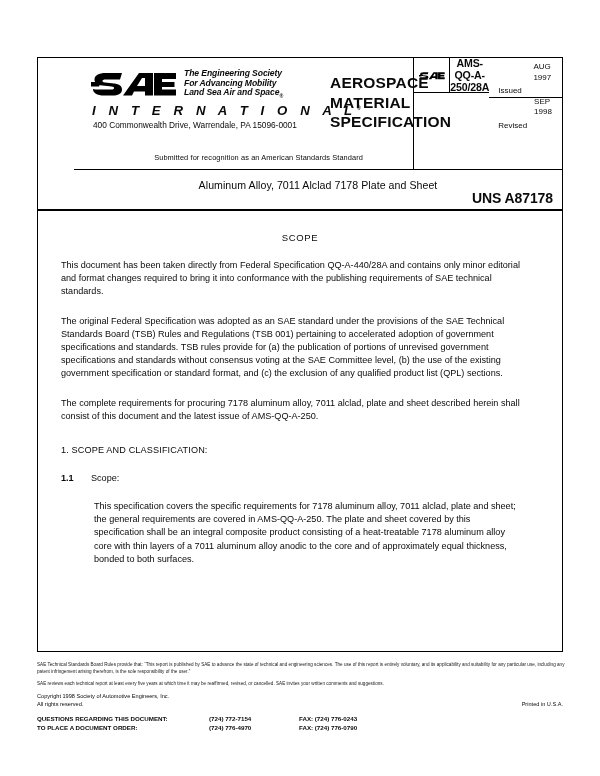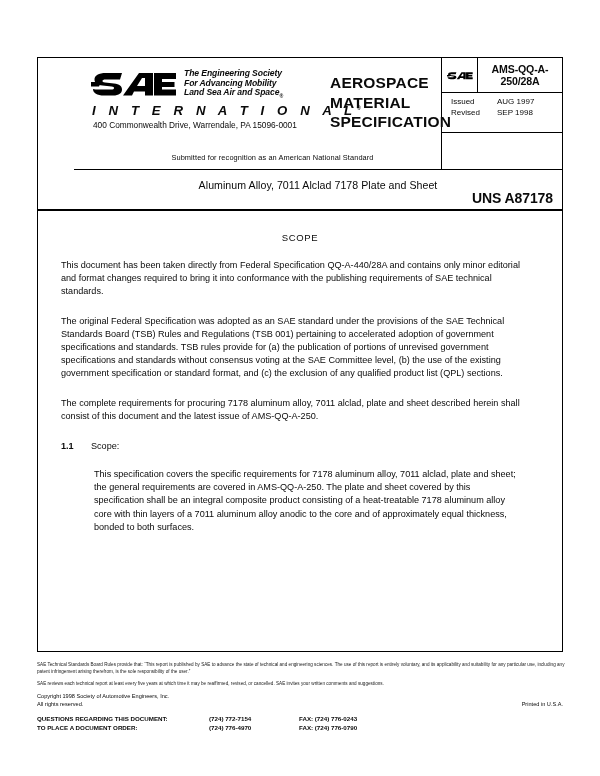--- a/index.html
+++ b/index.html
@@ -43,21 +43,21 @@
     box-sizing: border-box;
     border-right: 1.6px solid #000;
     position: relative;
     padding: 0;
     height: 111px;
   }
   .hdr-right {
     flex: 1;
     box-sizing: border-box;
     display: flex;
-    flex-direction: column;
+    flex-direction: row;
   }
 
   
   .sae-lockup {
     position: absolute;
     left: 17px;
     top: 11px;
     width: 224px;
   }
   .sae-row {
@@ -159,21 +159,21 @@
     border-bottom: 1.6px solid #000;
     box-sizing: border-box;
     padding: 4px 0 0 9px;
     font-size: 8px;
     position: relative;
   }
   .date-row {
     display: flex;
     line-height: 10.5px;
   }
-  .date-label { width: 46px; }
+  .date-label { width: 46px; margin-top: 24px; }
   .date-value { }
   .hdr-supersede {
     flex: 1;
     box-sizing: border-box;
     padding: 7px 0 0 8px;
     font-size: 8.1px;
     white-space: nowrap;
   }
   .hdr-supersede .ss-val { margin-left: 8px; }
 
@@ -369,21 +369,21 @@
           <div class="sae-intl"><span>I N T E R N A T I O N A L</span><span class="reg">®</span></div>
           <div class="sae-addr">400 Commonwealth Drive, Warrendale, PA 15096-0001</div>
         </div>
 
         <div class="ams-title">
           <div>AEROSPACE</div>
           <div>MATERIAL</div>
           <div>SPECIFICATION</div>
         </div>
 
-        <div class="submitted-line">Submitted for recognition as an American National Standard</div>
+        <div class="submitted-line">Submitted for recognition as an American Standards Standard</div>
       </div>
 
       <div class="hdr-right">
 
         <div class="hdr-doc">
           <div class="hdr-doc-mark">
             <svg class="mini-sae" viewBox="0 0 172 54">
               <g fill="#000">
                 <path d="M4 38 C4 46 12 51 26 51 L44 51 C56 51 62 46 62 39 C62 32 57 28 46 27 L28 25 C24 24.5 23 23.5 23 22 C23 20 25 19 29 19 L58 19 L62 6 L30 6 C15 6 7 11 7 19 C7 26 12 30 23 31 L41 33 C45 33.5 46 34.5 46 36 C46 38 44 39 40 39 L9 39 Z"></path>
                 <path d="M64 51 L82 51 L86 43 L108 43 L108 51 L124 51 L124 6 L96 6 Z M92 32 L102 16 L108 16 L108 32 Z"></path>
@@ -414,20 +414,21 @@
       <div class="uns">UNS A87178</div>
     </div>
   </div>
 
   <div class="body-box">
     <div class="notice-heading">SCOPE</div>
     <div class="body-inner">
       <div class="para">This document has been taken directly from Federal Specification QQ-A-440/28A and contains only minor editorial and format changes required to bring it into conformance with the publishing requirements of SAE technical standards.</div>
       <div class="para">The original Federal Specification was adopted as an SAE standard under the provisions of the SAE Technical Standards Board (TSB) Rules and Regulations (TSB 001) pertaining to accelerated adoption of government specifications and standards.  TSB rules provide for (a) the publication of portions of unrevised government specifications and standards without consensus voting at the SAE Committee level, (b) the use of the existing government specification or standard format, and (c) the exclusion of any qualified product list (QPL) sections.</div>
       <div class="para">The complete requirements for procuring 7178 aluminum alloy, 7011 alclad, plate and sheet described herein shall consist of this document and the latest issue of AMS-QQ-A-250.</div>
+      <div class="section-head">1.   SCOPE AND CLASSIFICATION:</div>
       <div class="sub-head">
         <b>1.1</b>
         <span>Scope:</span>
       </div>
       <div class="indent-para">This specification covers the specific requirements for 7178 aluminum alloy, 7011 alclad, plate and sheet; the general requirements are covered in AMS-QQ-A-250.  The plate and sheet covered by this specification shall be an integral composite product consisting of a heat-treatable 7178 aluminum alloy core with thin layers of a 7011 aluminum alloy anodic to the core and of approximately equal thickness, bonded to both surfaces.</div>
     </div>
   </div>
 
   <div class="footer">
     <div class="fine-print">SAE Technical Standards Board Rules provide that: “This report is published by SAE to advance the state of technical and engineering sciences.   The use of this report is entirely voluntary, and its applicability and suitability for any particular use, including any patent infringement arising therefrom, is the sole responsibility of the user.”</div>

